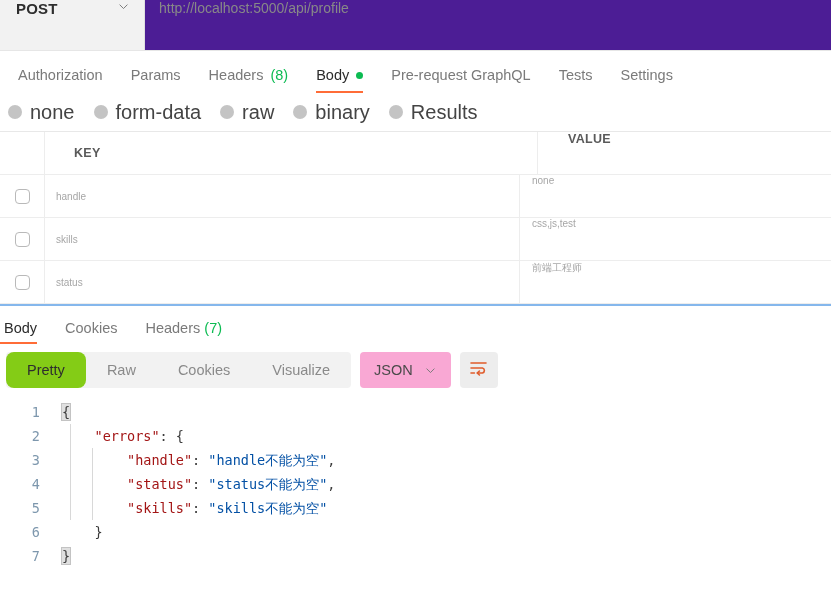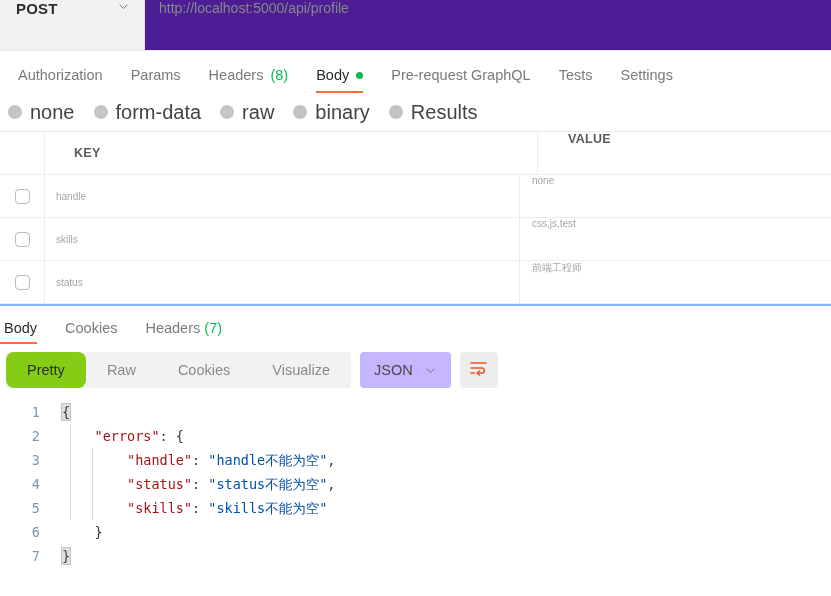--- a/index.html
+++ b/index.html
@@ -262,21 +262,21 @@
   }
   .pill.active {
     background: #84cc16;
     color: #2e2e2e;
     border-radius: 8px;
   }
   .fmt-select {
     display: flex;
     align-items: center;
     gap: 11px;
-    background: #c4b5fd;
+    background: #f9a8d4;
     border-radius: 4px;
     height: 36px;
     padding: 0 14px;
     cursor: pointer;
     font-size: 14.5px;
     color: #4a4a4a;
   }
   .icon-btn {
     width: 38px;
     height: 36px;

